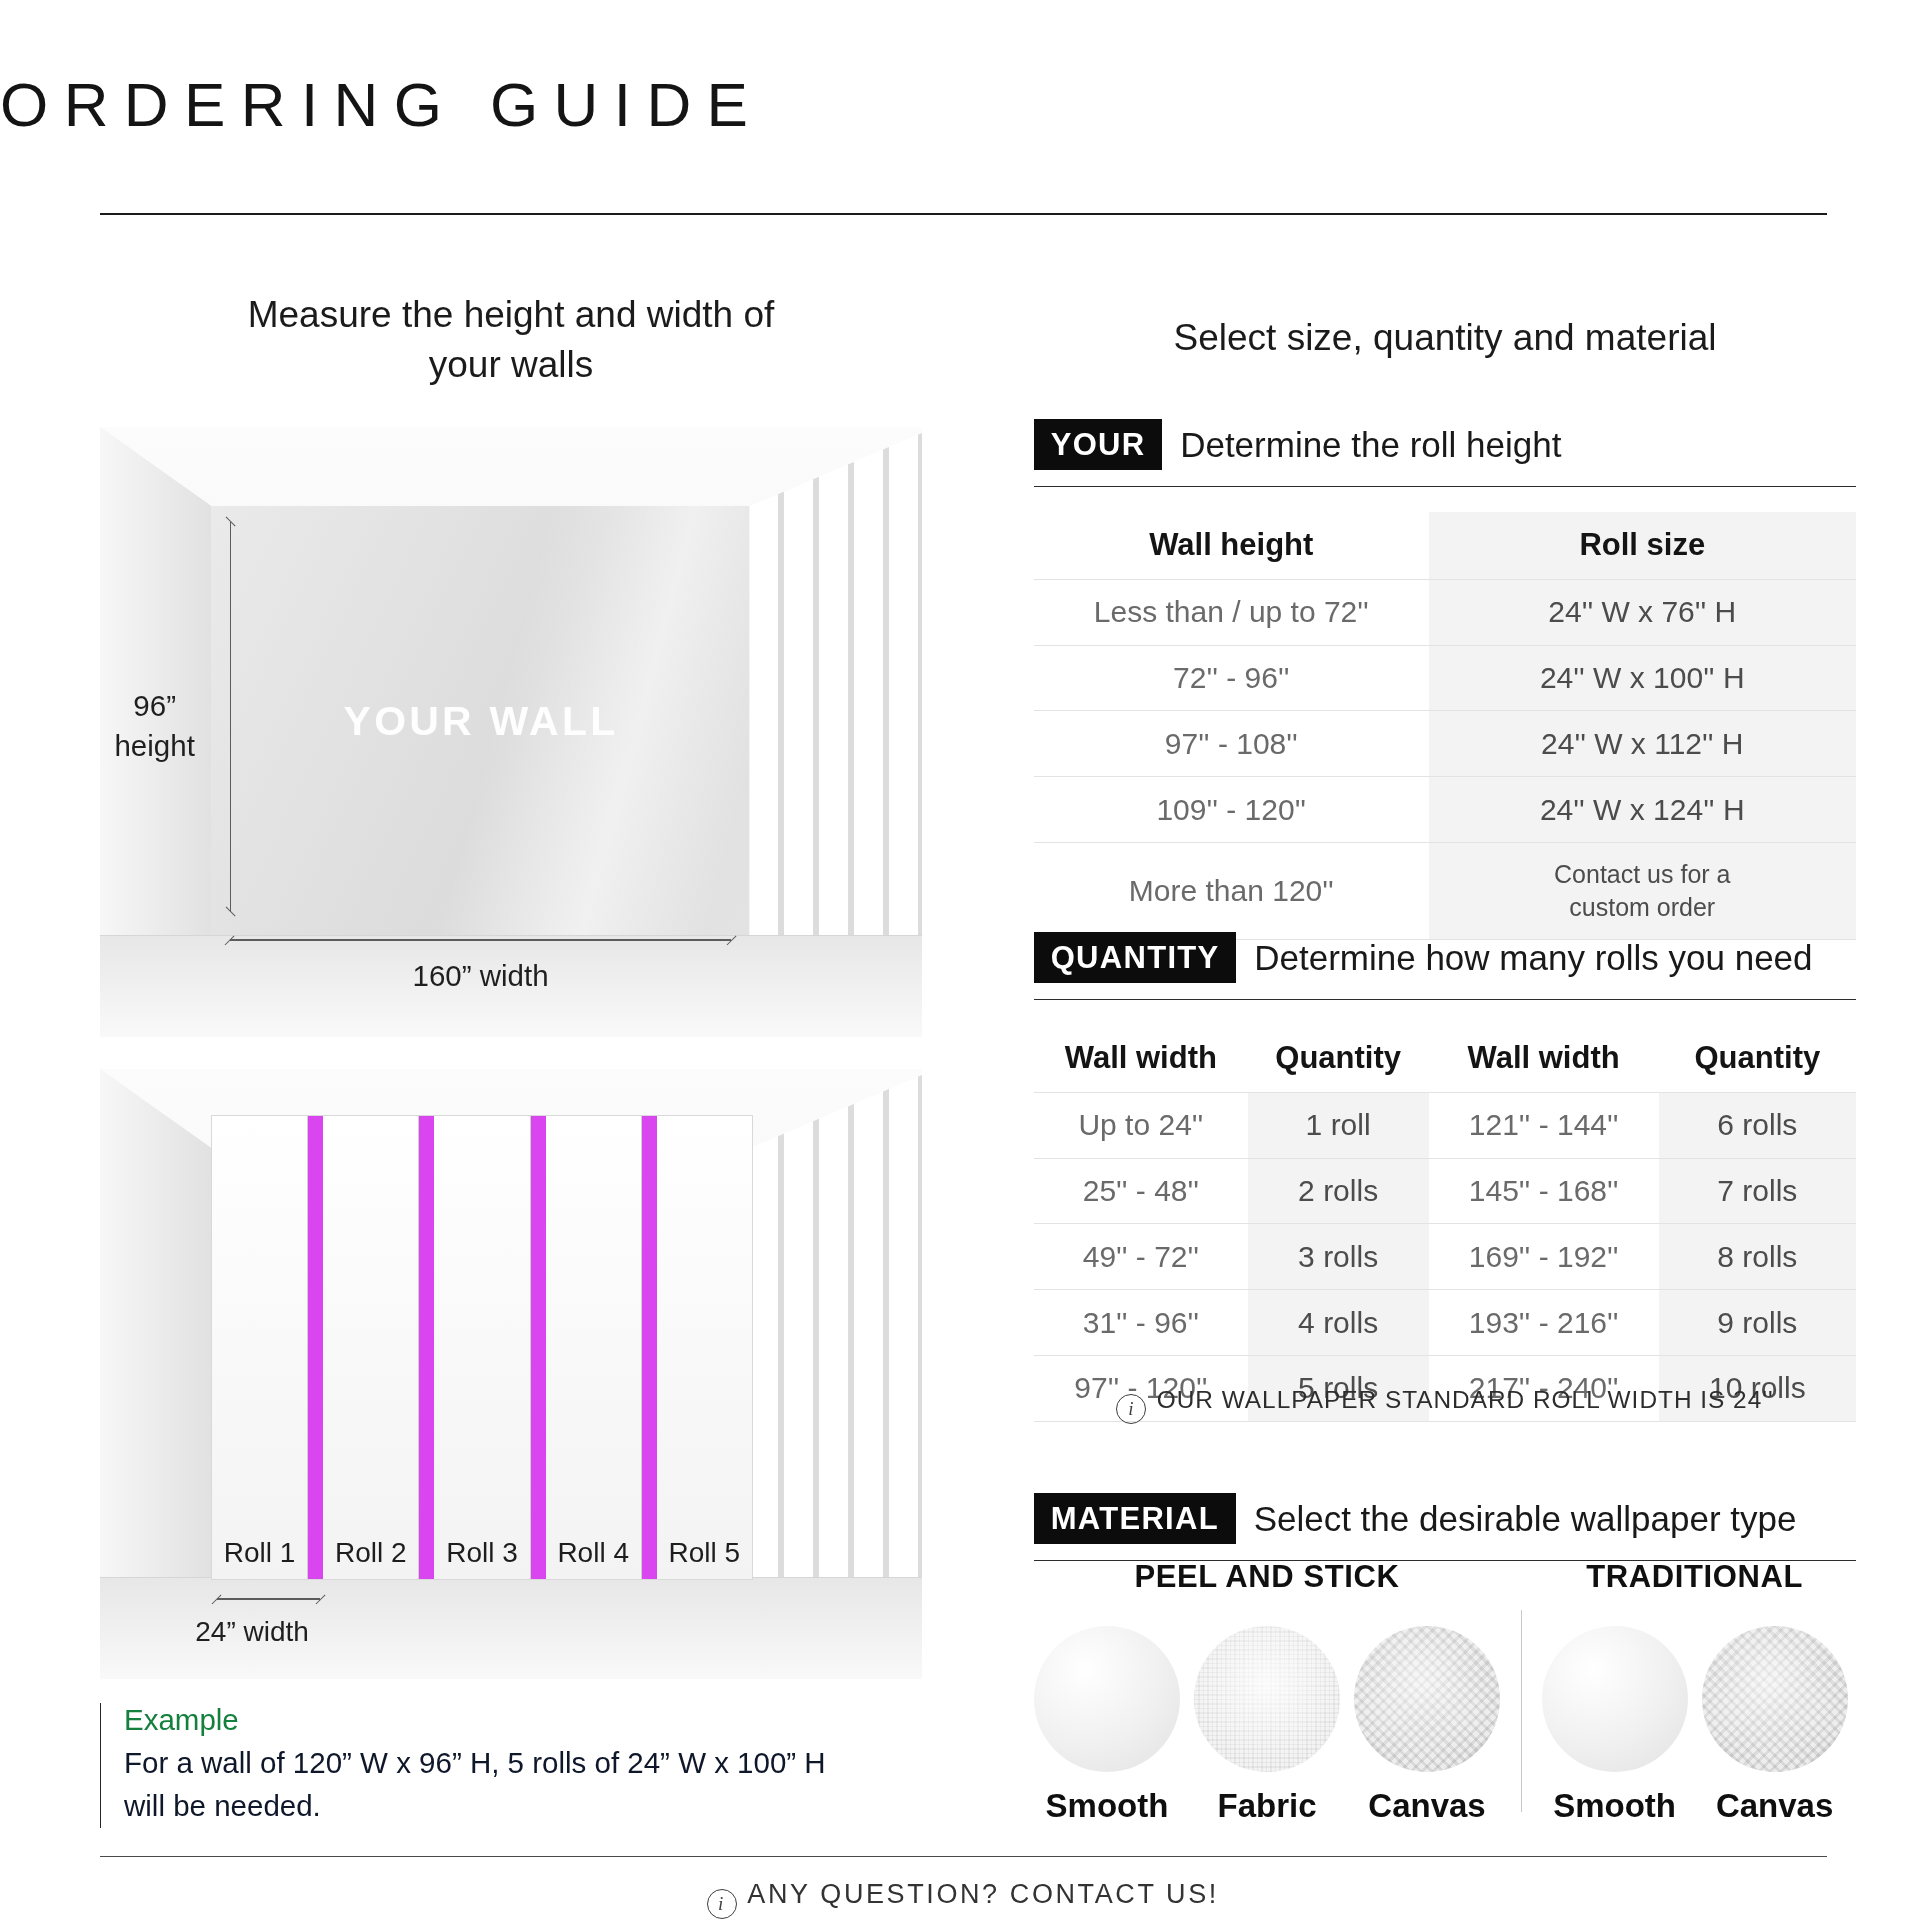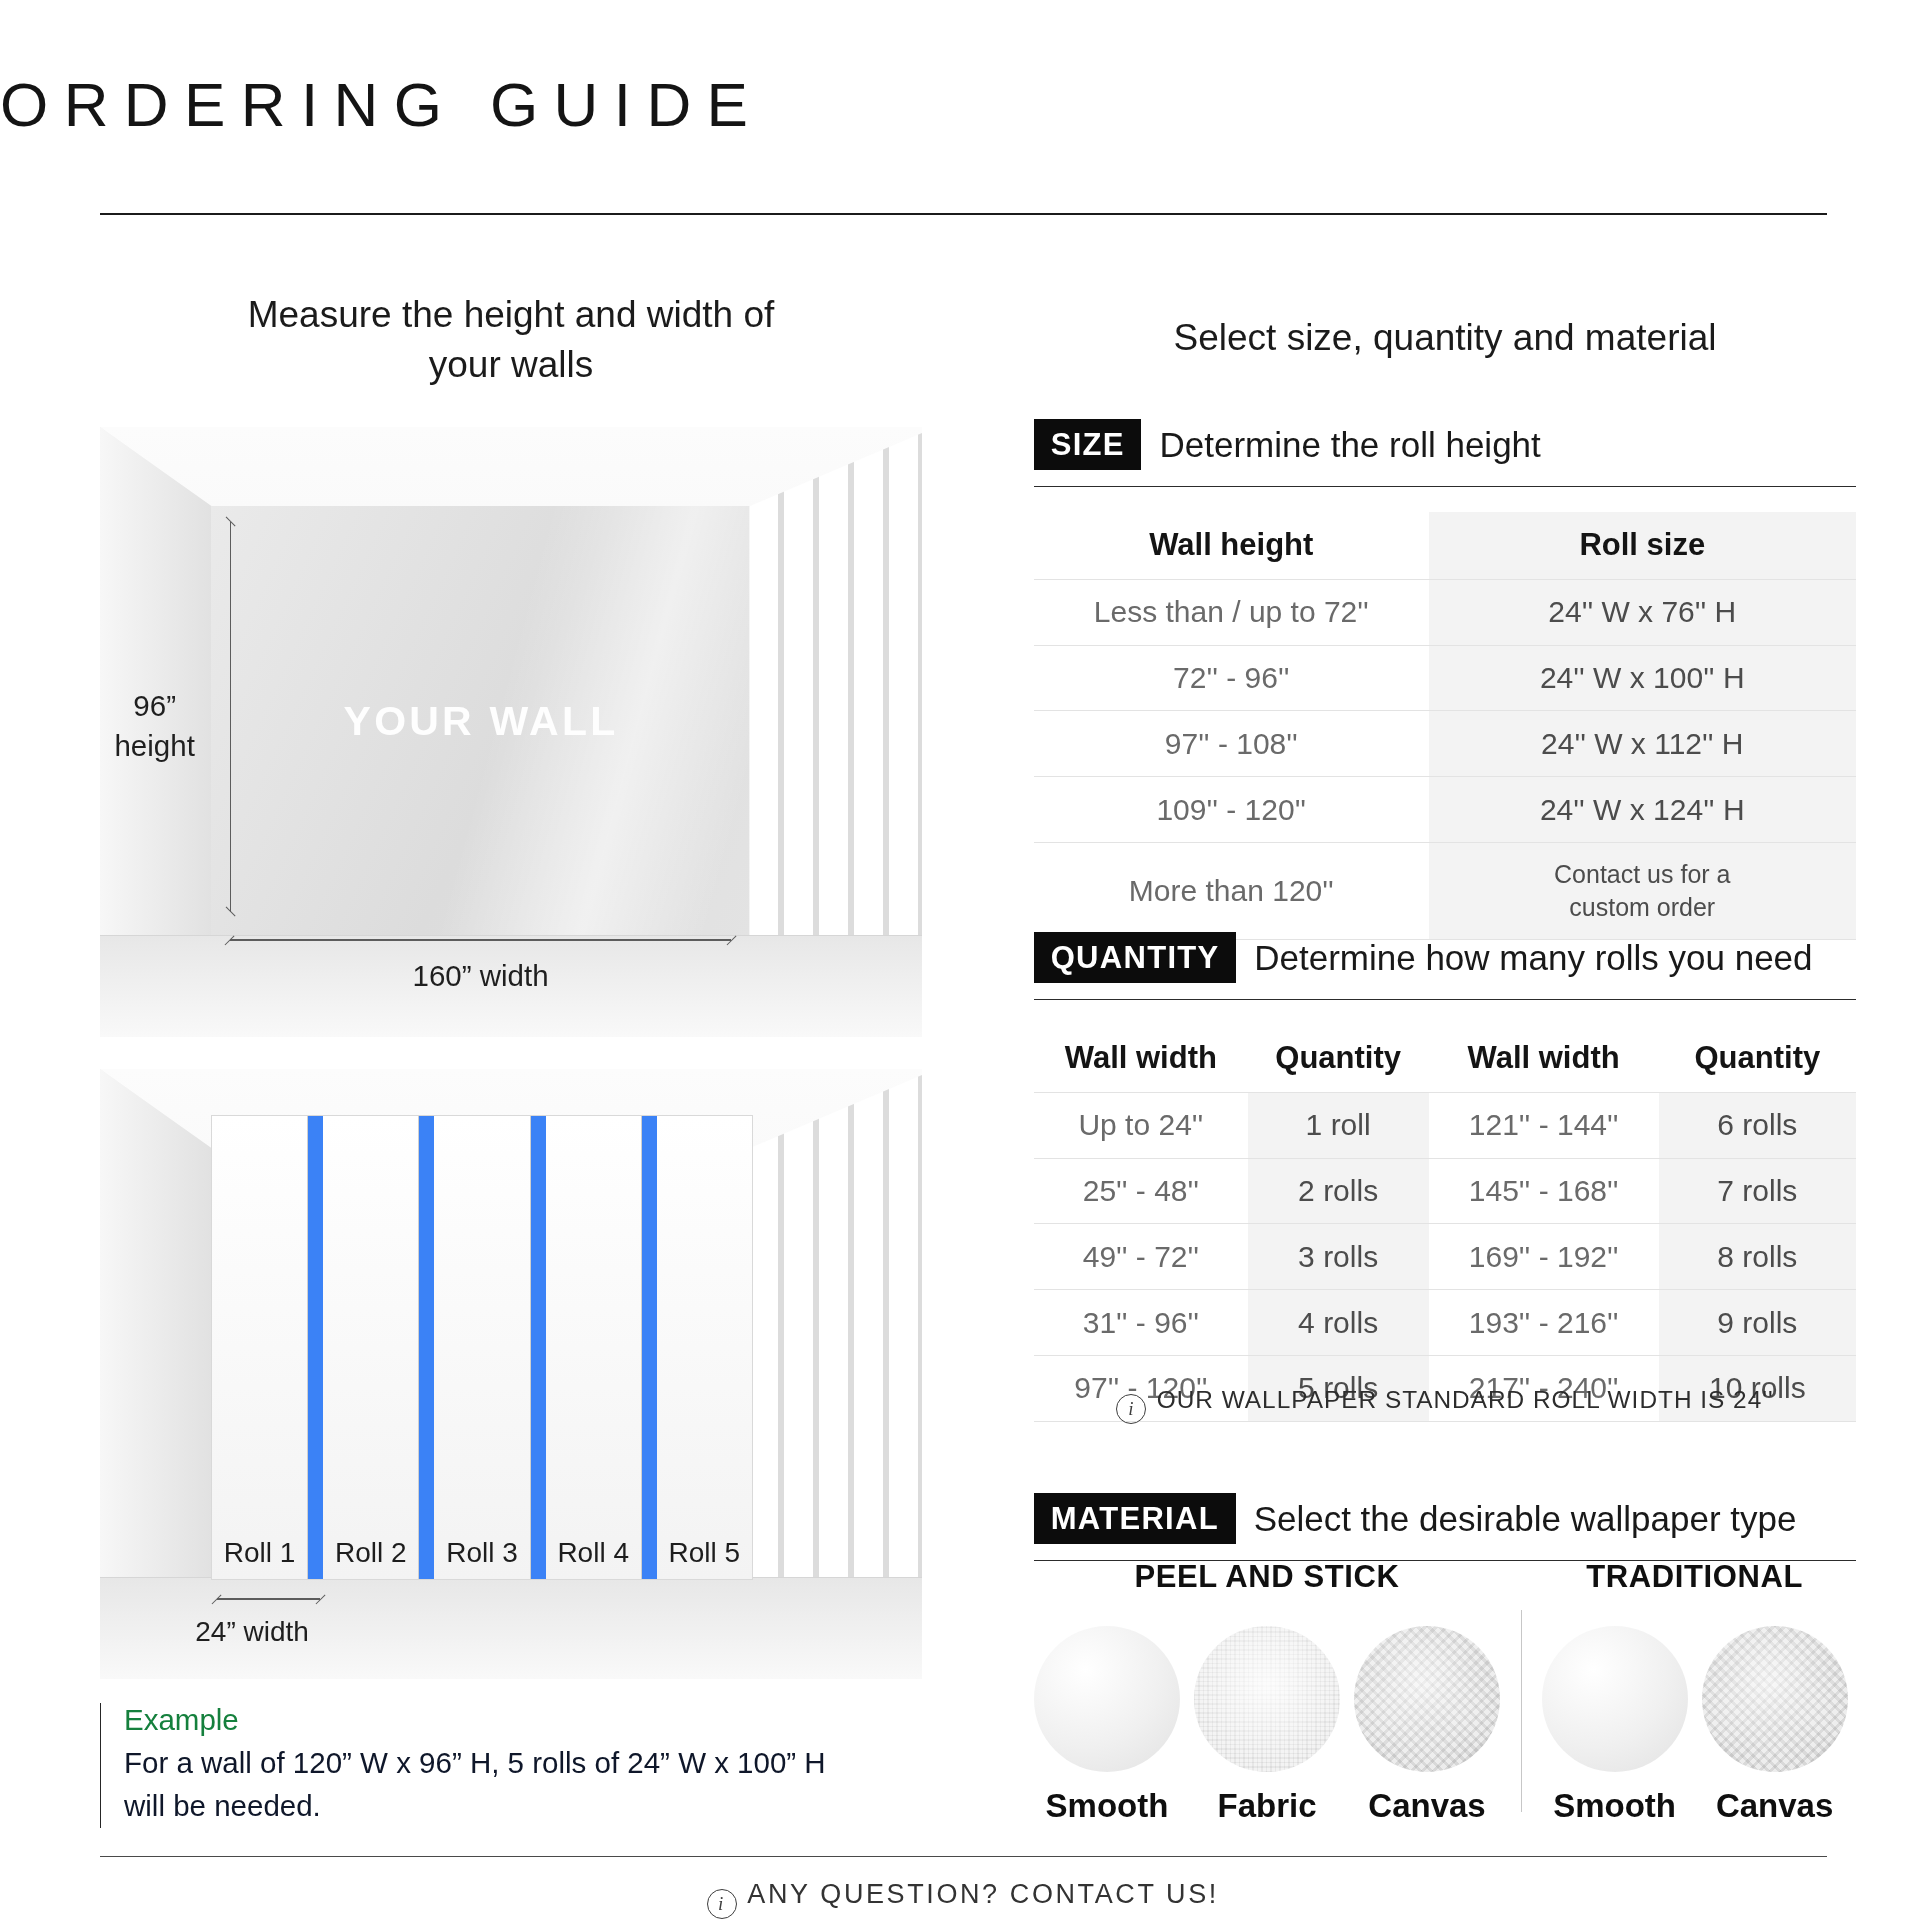--- a/index.html
+++ b/index.html
@@ -54,21 +54,21 @@
   .measure-h::before, .measure-h::after { content:""; position:absolute; top:-5.8px; width:1.3px; height:13px;
     background:#5c5c5c; transform:rotate(45deg); }
   .measure-h::before { left:-0.6px; } .measure-h::after { right:-0.6px; }
 
   .height-label { position:absolute; left:0.4%; top:42.5%; width:12.5%; text-align:center;
     font-size:29.5px; line-height:1.35; color:#1f1f1f; z-index:3; }
   .width-label { position:absolute; left:15.8%; top:87.2%; width:61%; text-align:center;
     font-size:29.5px; color:#1f1f1f; z-index:3; }
 
   .panels { position:absolute; left:13.5%; top:7.5%; width:65.7%; height:76%;
-    display:flex; background:#3b82f6; border:0.6px solid #d9d9d9; z-index:2;gap:15px; }
+    display:flex; background:#d946ef; border:0.6px solid #d9d9d9; z-index:2;gap:15px; }
   .panel { flex:1; position:relative; border-right:0.6px solid #cfcfcf;
     background:linear-gradient(180deg,#ffffff 0%,#f3f3f3 100%);
     display:flex; align-items:flex-end; justify-content:center; padding-bottom:10.3px;
     font-size:28px; color:#1d1d1d; }
   .panel:last-child { border-right:none; }
 
   .mini-measure { position:absolute; left:14.2%; top:86.8%; width:12.6%; height:1.3px; background:#5c5c5c; }
   .mini-measure::before, .mini-measure::after { content:""; position:absolute; top:-5.8px; width:1.3px; height:13px;
     background:#5c5c5c; transform:rotate(45deg); }
   .mini-measure::before { left:-0.6px; } .mini-measure::after { right:-0.6px; }
@@ -184,21 +184,21 @@
     <div class="mini-measure"></div>
     <div class="roll-width-label">24” width</div>
   </div>
 
   <div id="example">
     <div class="example-title">Example</div>
     <div class="example-text">For a wall of 120” W x 96” H, 5 rolls of 24” W x 100” H will be needed.</div>
   </div>
 
   <div class="section-head" id="size-head">
-    <div class="badge">SIZE</div>
+    <div class="badge">YOUR</div>
     <div class="section-title">Determine the roll height</div>
   </div>
 
   <div class="dtable" id="size-table">
     <div class="trow">
       <div class="tcell th">Wall height</div>
       <div class="tcell th shade">Roll size</div>
     </div>
     <div class="trow">
       <div class="tcell">Less than / up to 72''</div>

